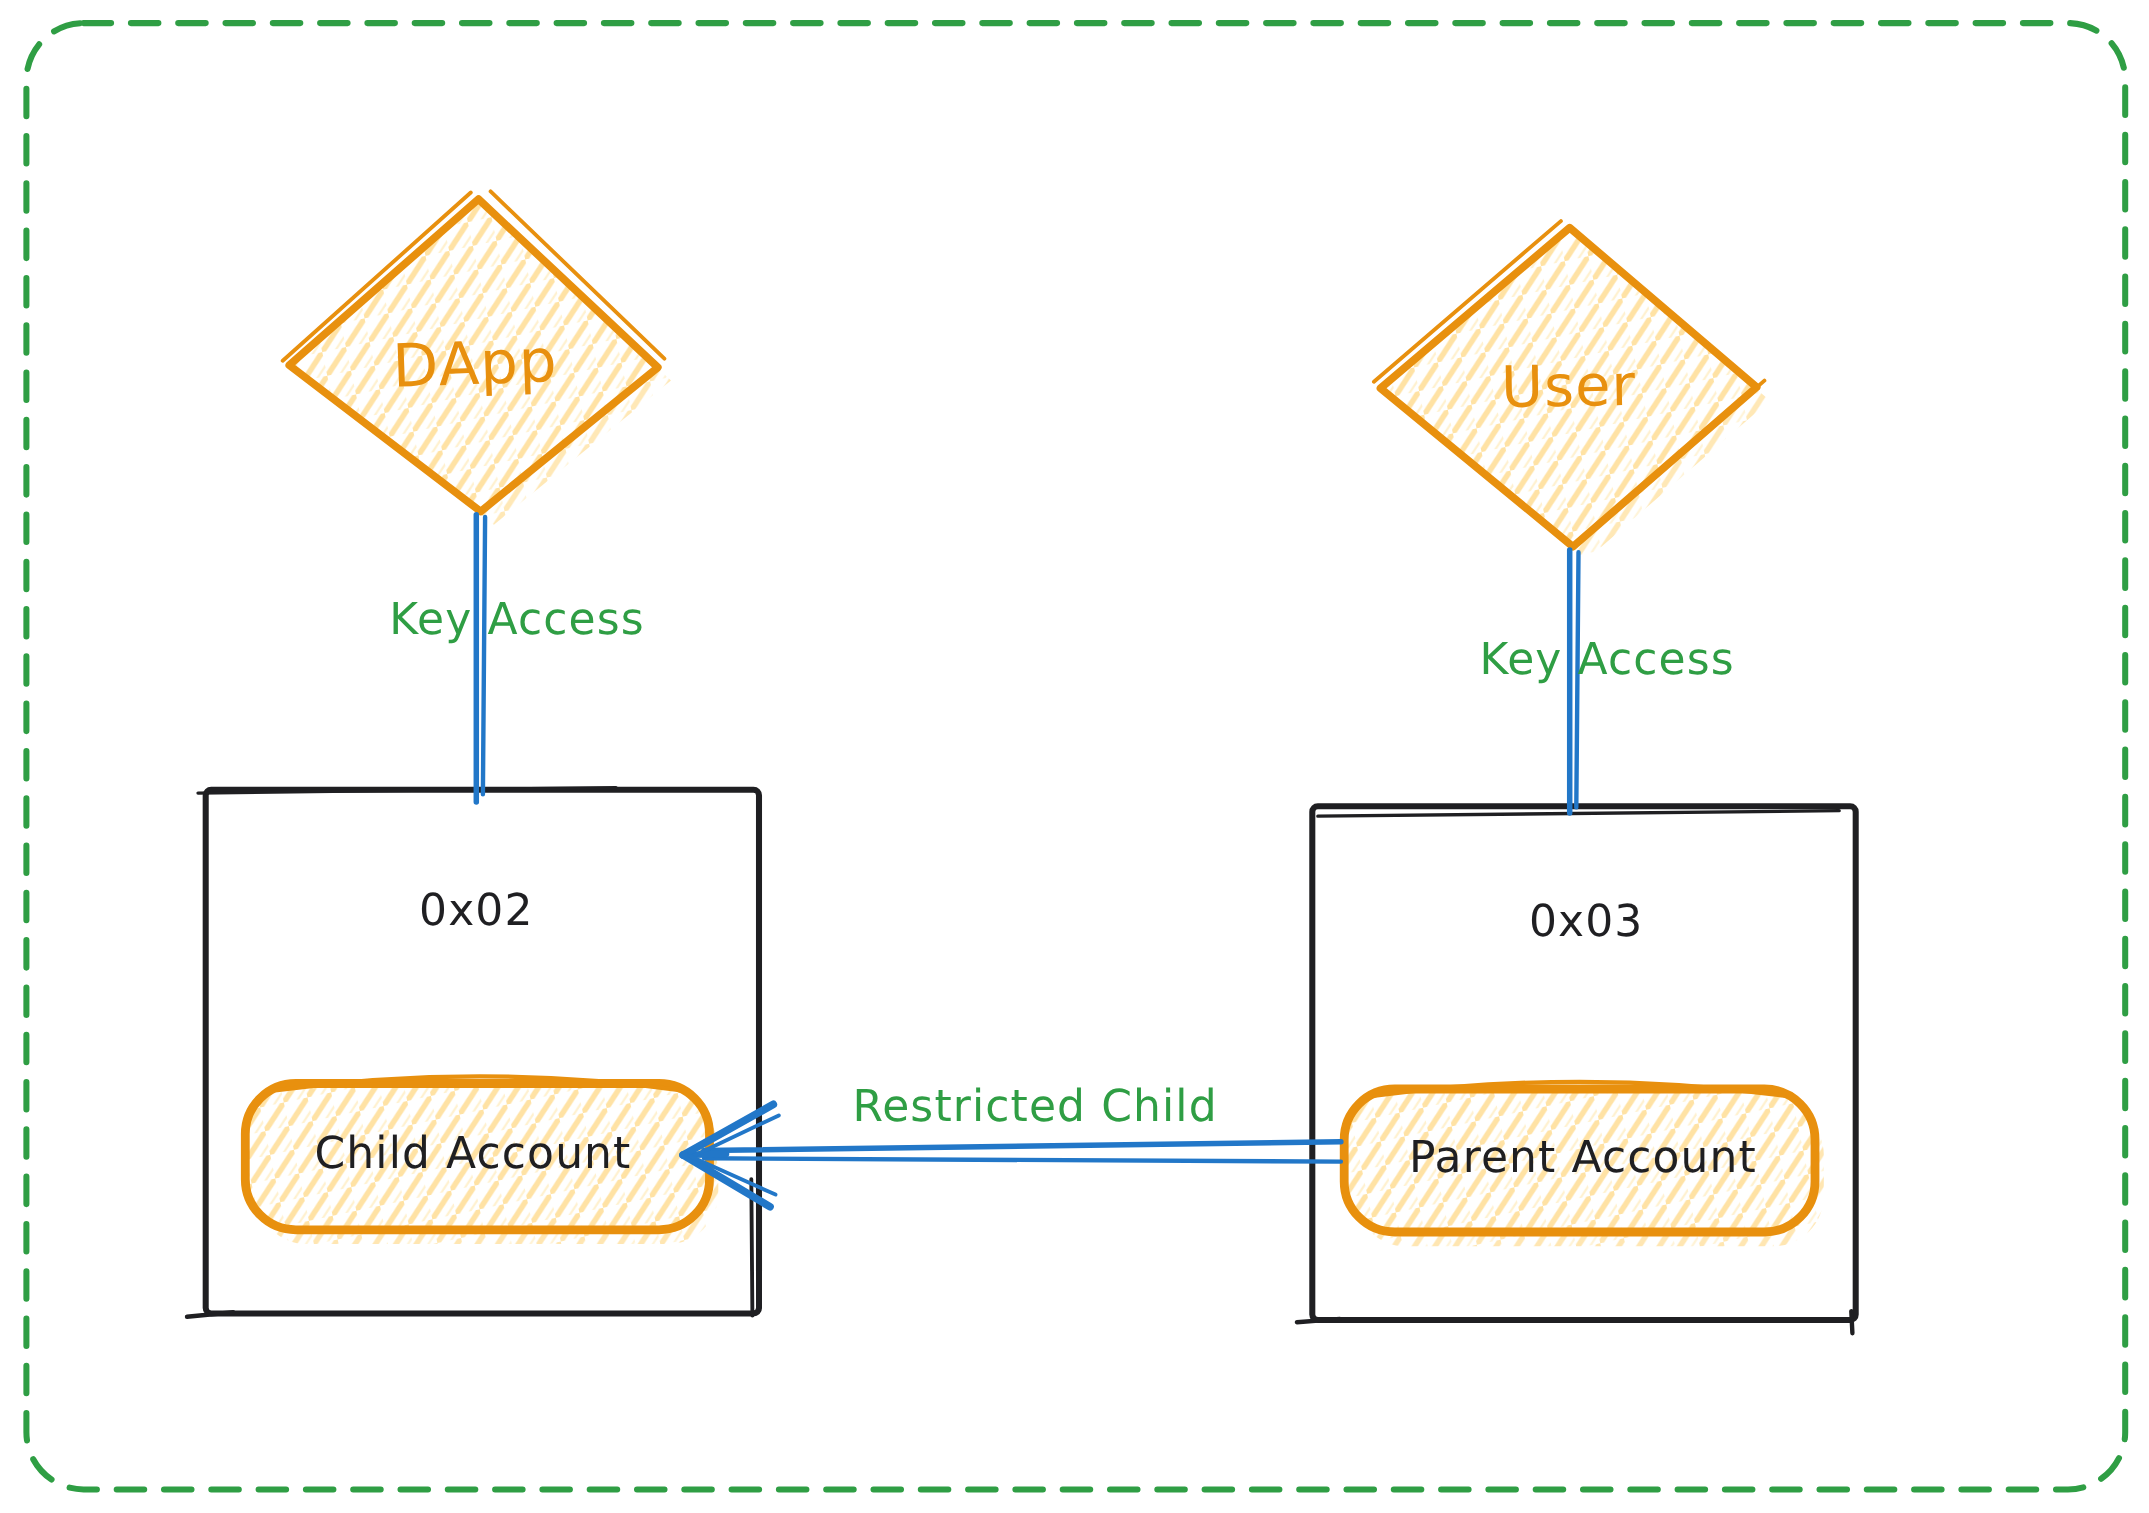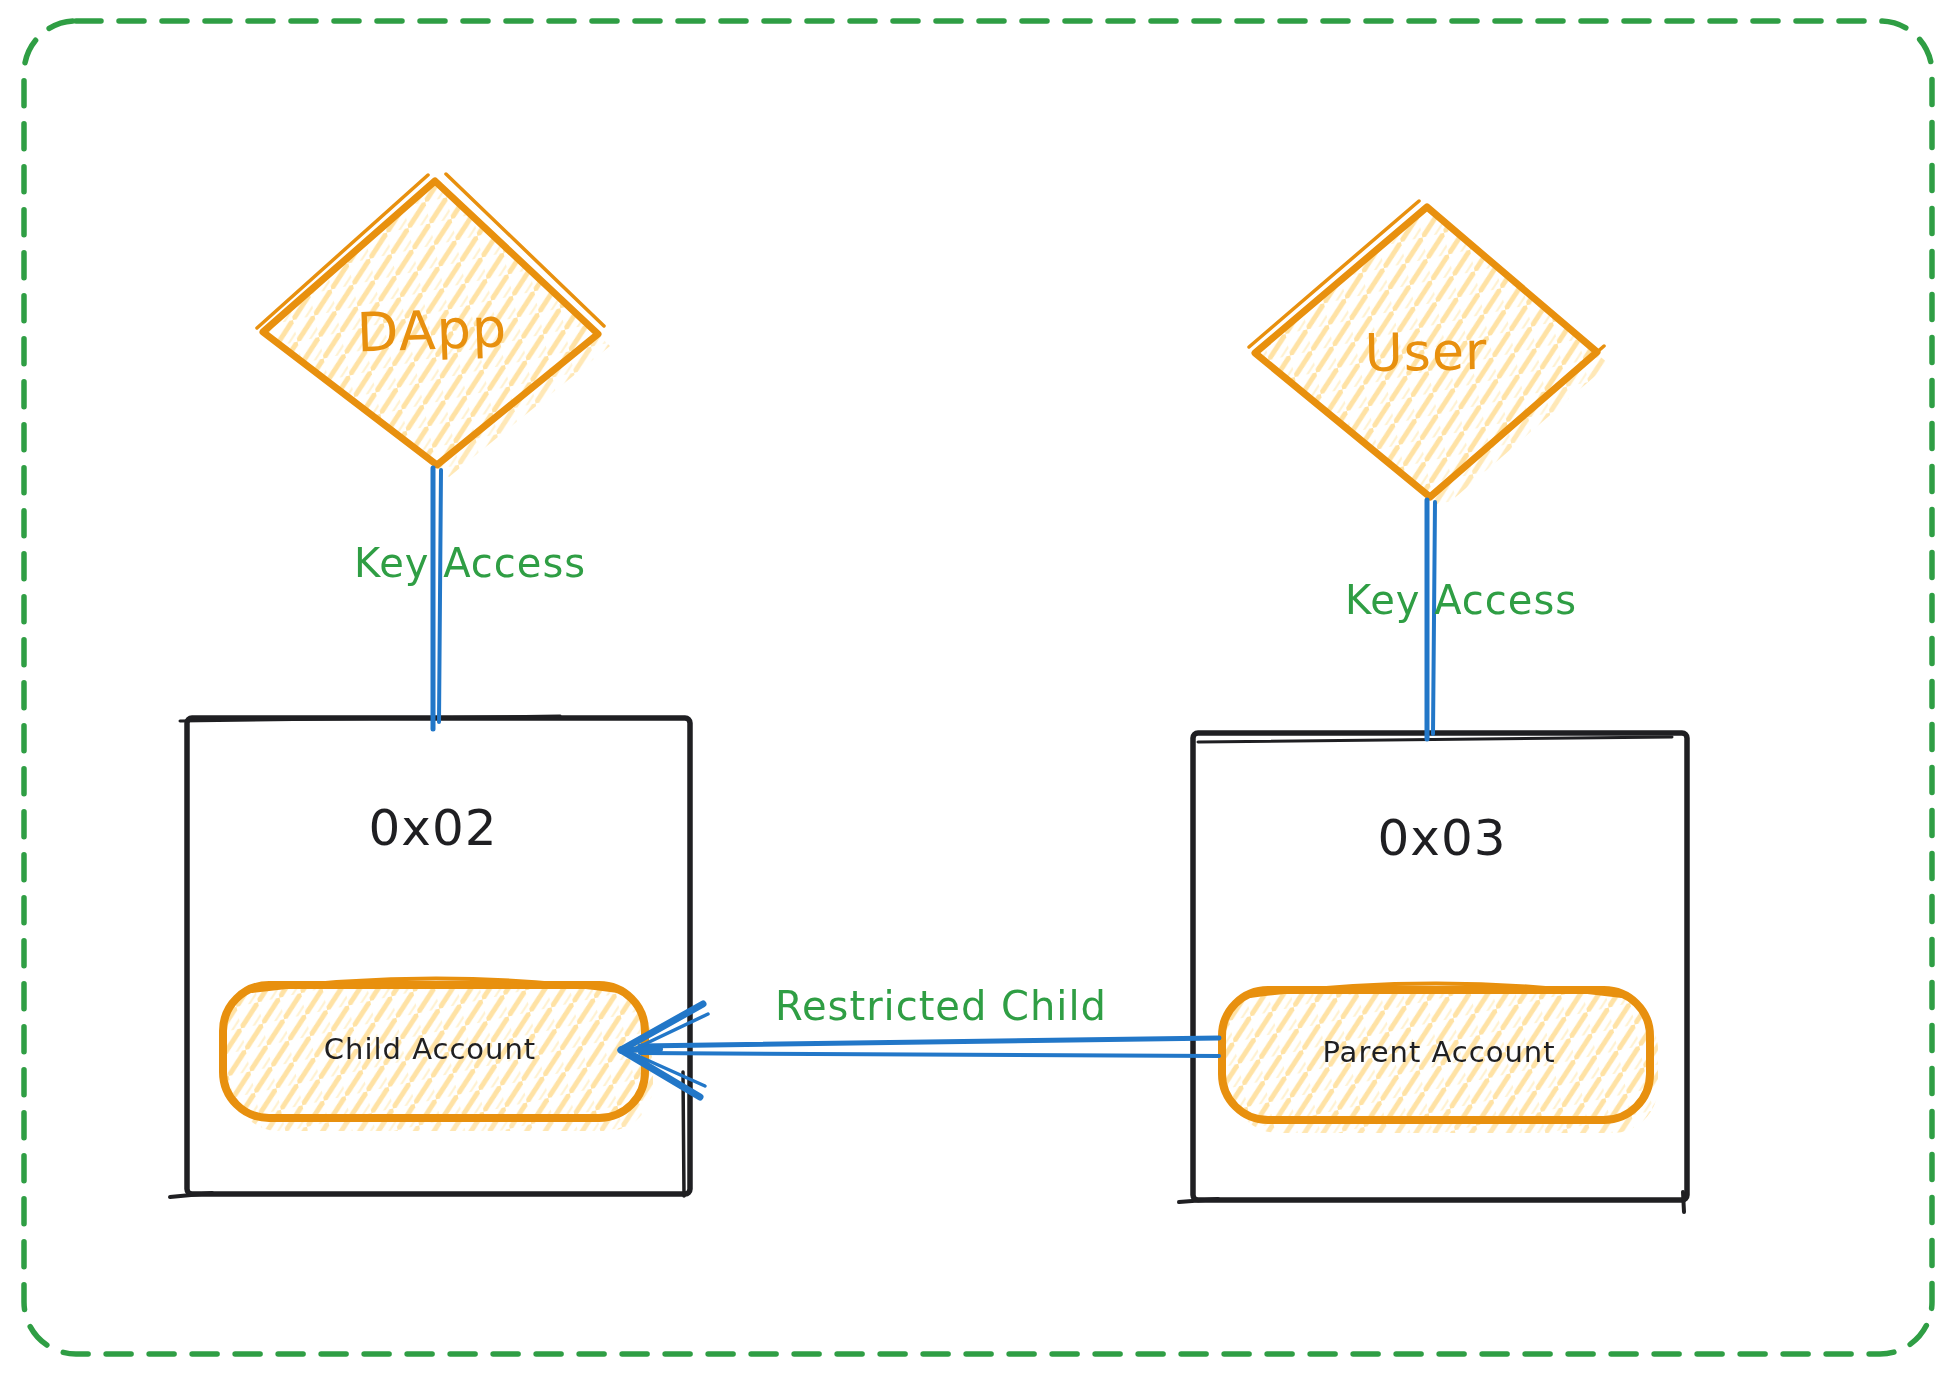--- a/index.html
+++ b/index.html
@@ -13,22 +13,22 @@
   }
   html,body{margin:0;padding:0;background:var(--bg);}
   body{width:1954px;height:1375px;position:relative;overflow:hidden;
        font-family:"DejaVu Sans", sans-serif;}
   .stage{position:absolute;left:0;top:0;width:1954px;height:1375px;}
   svg.layer{position:absolute;left:0;top:0;display:block;}
   .lbl{position:absolute;transform:translate(-50%,-50%);white-space:nowrap;
        line-height:1;letter-spacing:1px;}
   .lbl.orange{color:var(--orange);font-size:54px;}
   .lbl.orange.user{font-size:52px;}
-  .lbl.ink-big{color:var(--ink);font-size:50px;}
-  .lbl.ink-med{color:var(--ink);font-size:29px;}
+  .lbl.ink-big{color:var(--ink);font-size:40px;}
+  .lbl.ink-med{color:var(--ink);font-size:40px;}
   .lbl.green{color:var(--green);font-size:40px;}
 </style>
 </head>
 <body>
 
 <div class="stage">
 
   <svg class="layer" width="1954" height="1375" viewBox="0 0 1954 1375">
     <defs>
       <pattern id="hatch" patternUnits="userSpaceOnUse" width="22" height="22" patternTransform="rotate(-12)">

